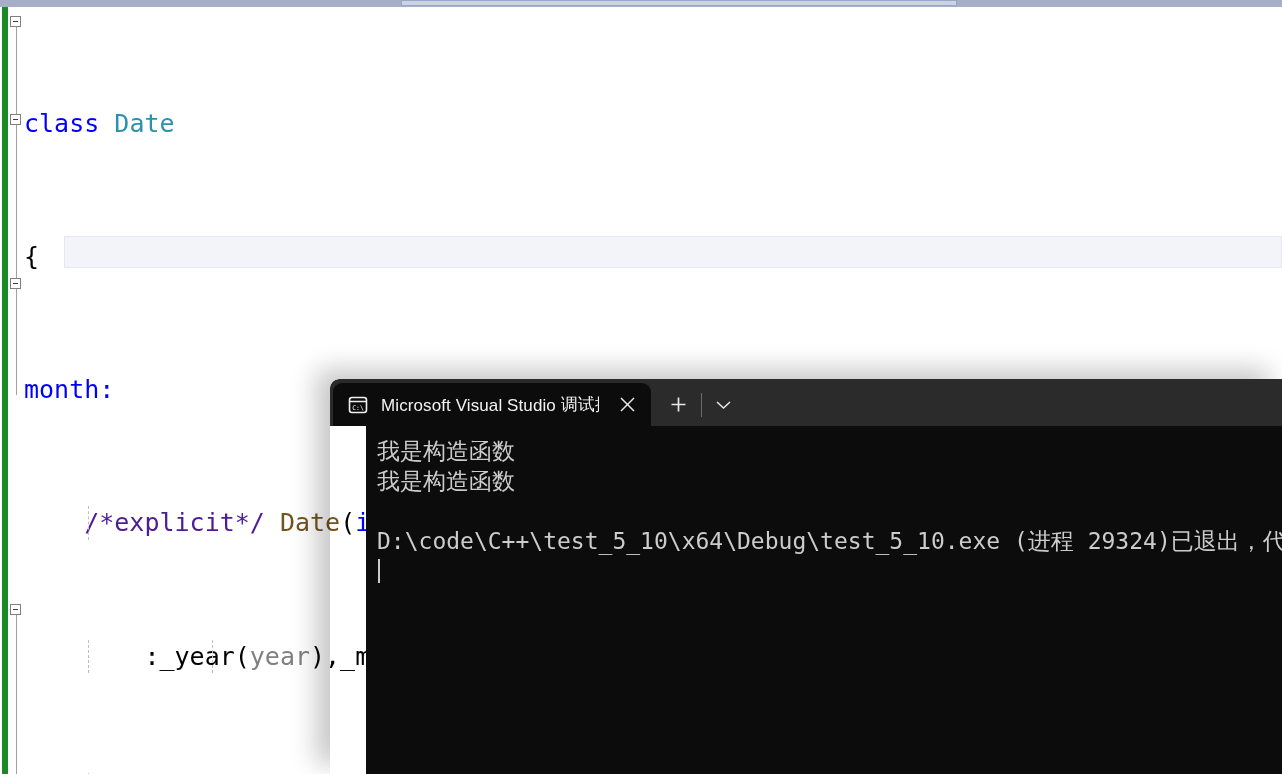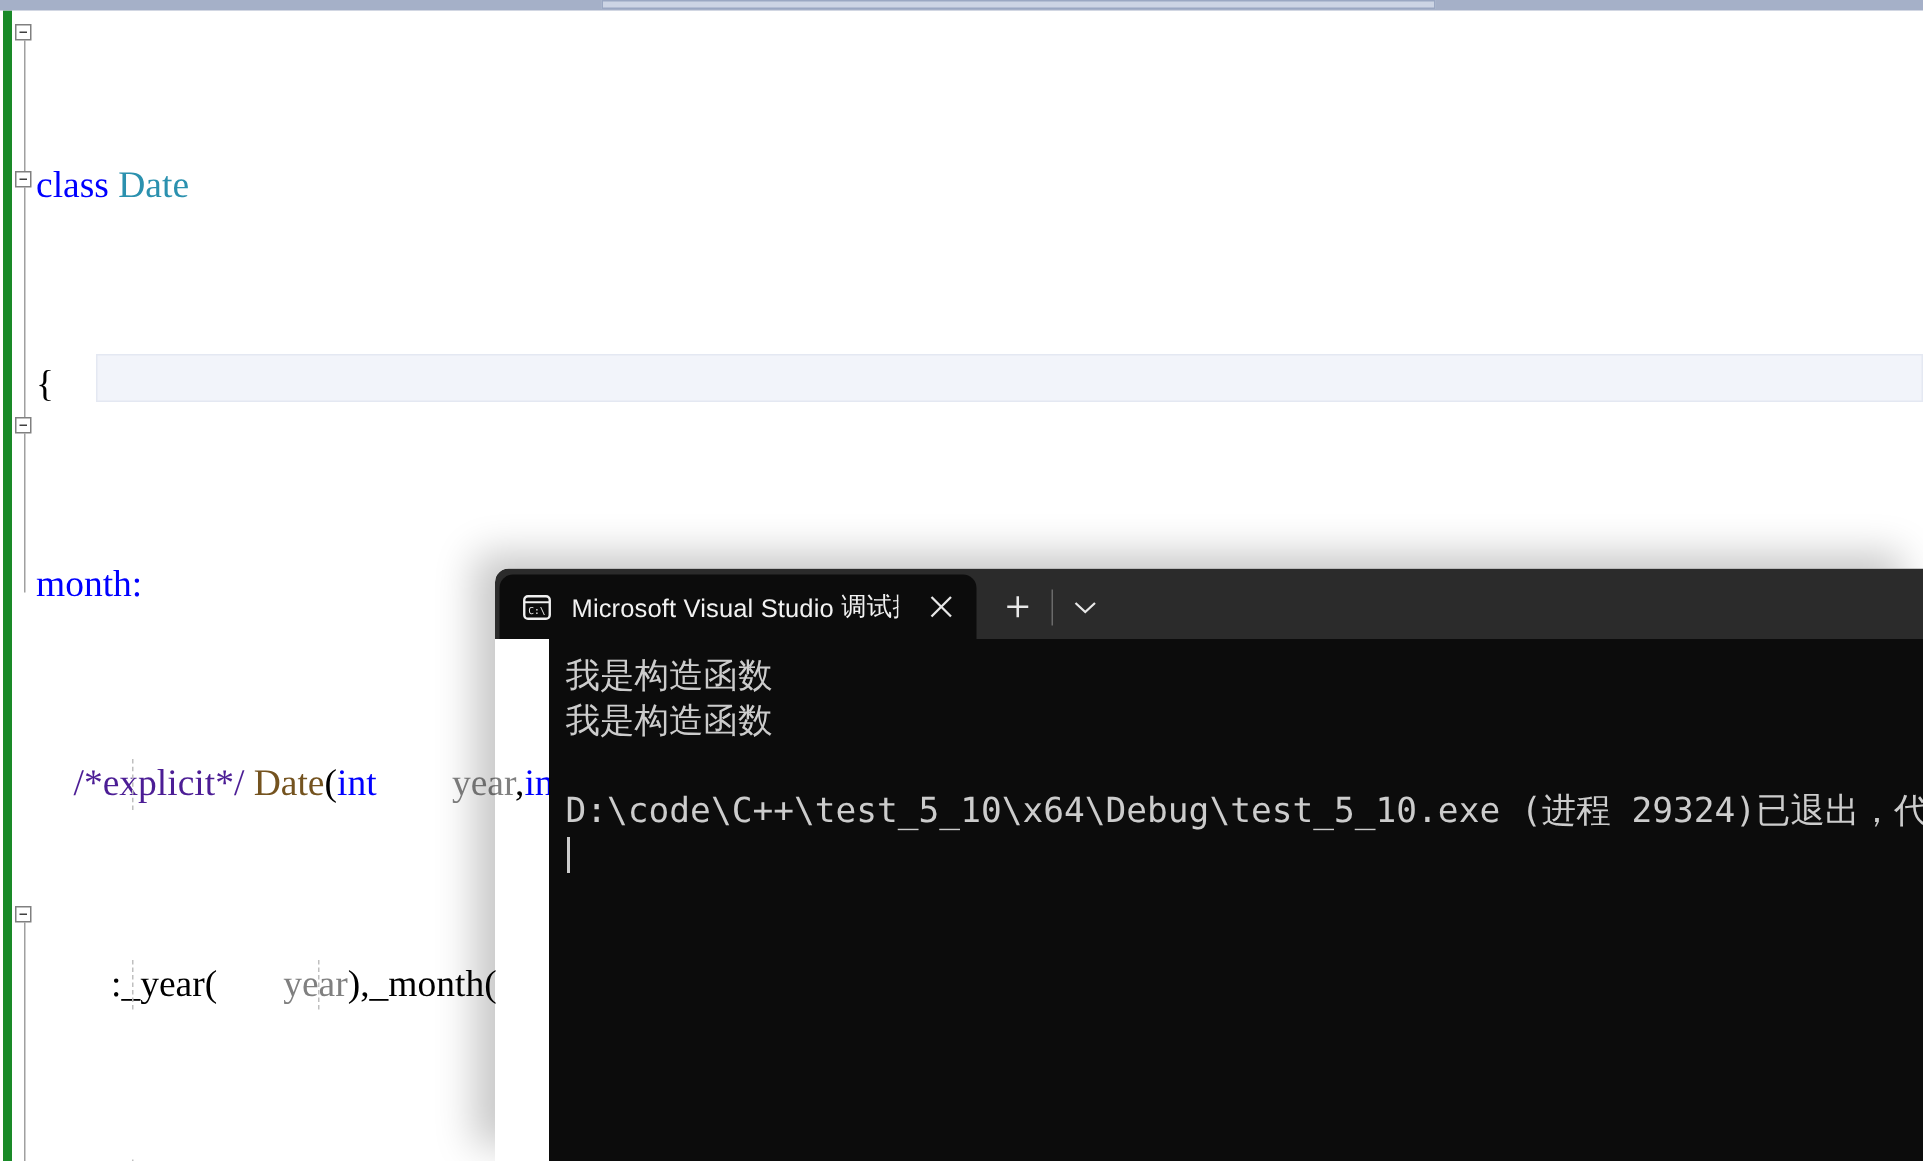--- a/index.html
+++ b/index.html
@@ -88,21 +88,20 @@
     font-size: 25px;
     line-height: 33.3px;
     white-space: pre;
     z-index: 10;
   }
   .ln {
     position: relative;
     height: 33.3px;
     padding-left: 24px;
     color: #000000;
-    font-family: Liberation Serif, serif;
   }
   
   .guide {
     position: absolute;
     top: 0;
     width: 0;
     height: 33.3px;
     border-left: 1px dashed #bfbfbf;
   }
   .g1 { left: 88px; }
@@ -117,21 +116,21 @@
     background: #f2f4fa;
     box-sizing: border-box;
     z-index: 9;
   }
 
   
   .kw      { color: #0000ff; }
   .type    { color: #2b91af; }
   .fn      { color: #74531f; }
   .cmt     { color: #4c1d95; }
-  .param   { color: #808080; margin-left: 44px; }
+  .param   { color: #808080; }
   .pln     { color: #000000; }
   .num     { color: #000000; }
 
   
   #console-window {
     position: absolute;
     left: 330px; top: 379px;
     width: 952px; height: 395px;
     z-index: 50;
     border-top-left-radius: 9px;

